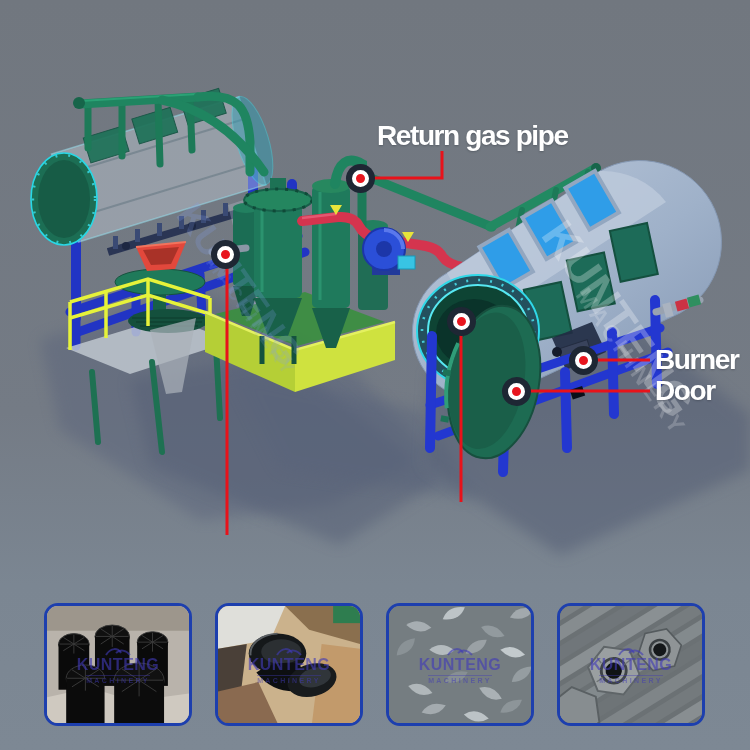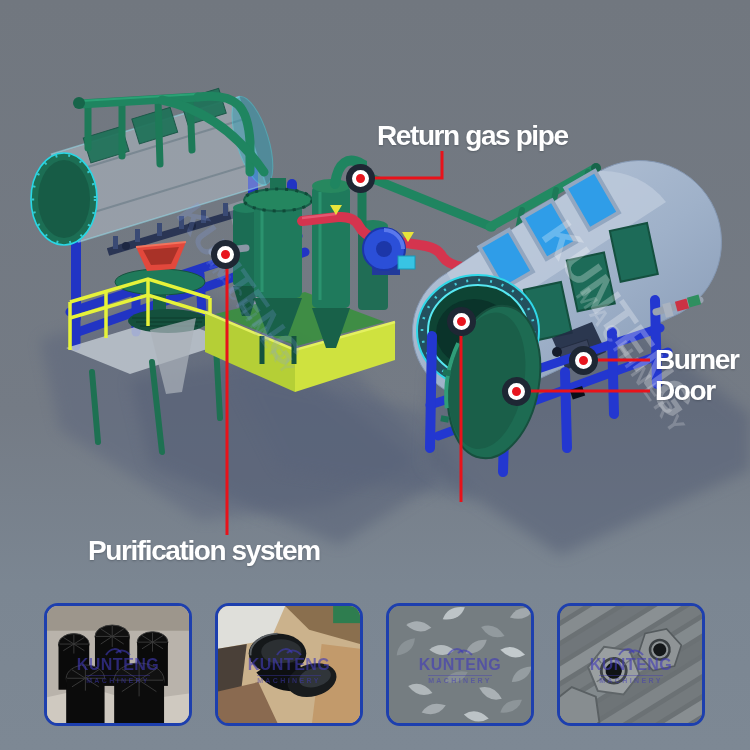--- a/index.html
+++ b/index.html
@@ -278,21 +278,20 @@
 
   <div class="marker" style="left:351.5px;top:169.5px"></div>
   <div class="marker" style="left:216.5px;top:245.5px"></div>
   <div class="marker" style="left:452.5px;top:312.5px"></div>
   <div class="marker" style="left:574.5px;top:351.5px"></div>
   <div class="marker" style="left:507.5px;top:382.5px"></div>
 
   <div class="callout-label" style="left:377px;top:121px">Return gas pipe</div>
   <div class="callout-label" style="left:655px;top:345px">Burner</div>
   <div class="callout-label" style="left:655px;top:376px">Door</div>
-  <div class="callout-label" style="left:88px;top:536px">Purification system</div>
 
   <div class="gallery">
 
     <figure class="photo">
       <svg viewBox="0 0 148 123" preserveAspectRatio="none">
         <rect width="148" height="123" fill="#b9b3ab"></rect>
         <rect width="148" height="26" fill="#9d968c"></rect>
         <polygon points="0,96 45,86 90,100 148,92 148,123 0,123" fill="#cfc9c0"></polygon>
         <g stroke="#3a3a3a" stroke-width="1">
           <g transform="translate(28,40)">

